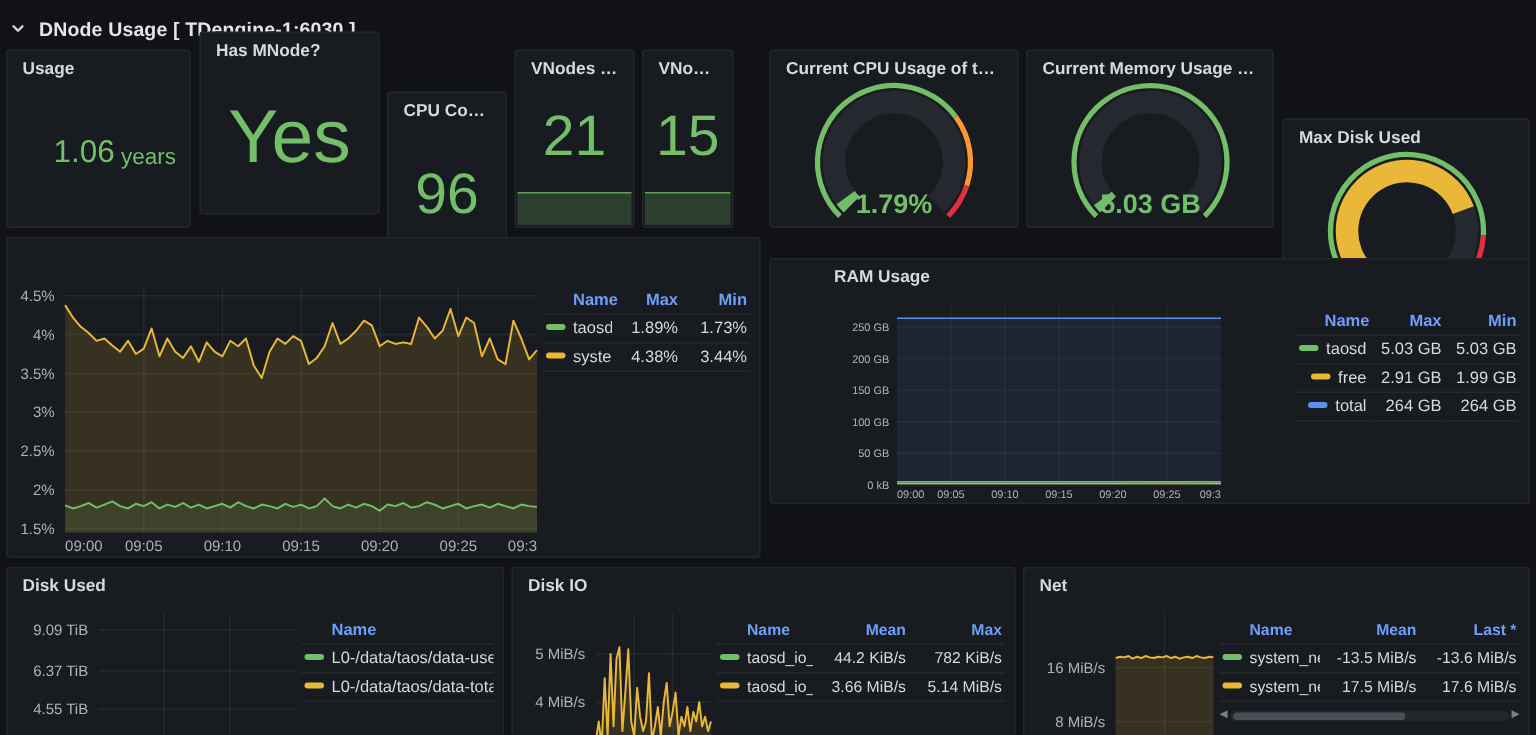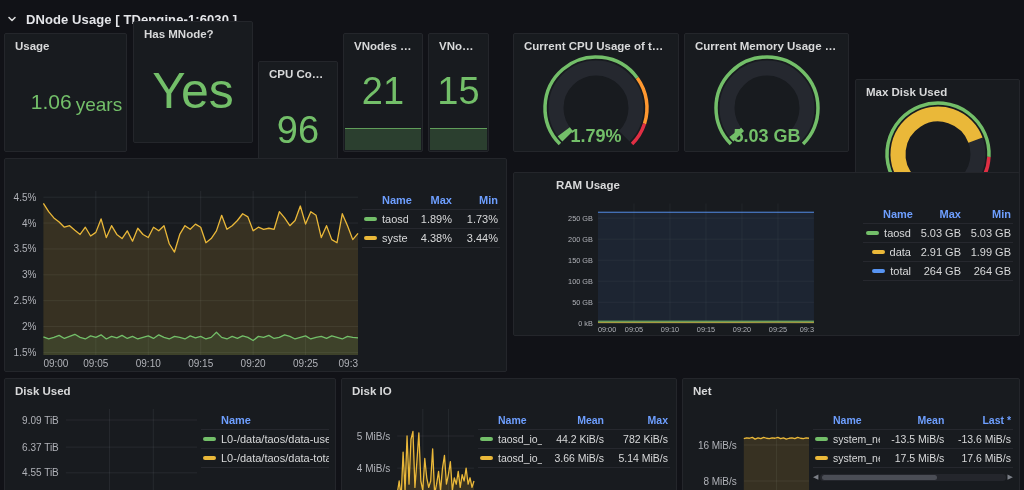--- a/index.html
+++ b/index.html
@@ -45,21 +45,21 @@
   #p-net       { left:682px; top:378px; width:338px; height:160px; }
 
   .stat-body {
     position:absolute; left:0; right:0; top:18px; bottom:0;
     display:flex; align-items:center; justify-content:center;
   }
   .stat-val { color:#73BF69; font-weight:500; line-height:1; }
   .stat-val.huge { font-size:50px; }
   .stat-val.big  { font-size:38px; }
   .stat-val.med  { font-size:21px;margin-left:22px; }
-  .stat-suffix { color:#73BF69; font-size:19px; margin-left:4px; align-self:center; padding-top:6px; }
+  .stat-suffix { color:#73BF69; font-size:15px; margin-left:4px; align-self:center; padding-top:6px; }
   .sparkbar {
     position:absolute; left:1px; right:1px; bottom:1px; height:22px;
     background:rgba(115,191,105,0.22);
     border-top:1px solid rgba(115,191,105,0.75);
   }
   .stat-body.raised { bottom:22px; }
 
   .gauge-wrap {
     position:absolute; left:0; right:0; top:20px; bottom:2px;
     display:flex; align-items:center; justify-content:center;
@@ -289,21 +289,21 @@
               <th>Min</th>
             </tr>
           </thead>
           <tbody>
             <tr>
               <td class="lname"><span class="swatch" style="background: rgb(115, 191, 105);"></span><span>taosd</span></td>
               <td>5.03 GB</td>
               <td>5.03 GB</td>
             </tr>
             <tr>
-              <td class="lname"><span class="swatch" style="background: rgb(234, 184, 57);"></span><span>data</span></td>
+              <td class="lname"><span class="swatch" style="background: rgb(234, 184, 57);"></span><span>free</span></td>
               <td>2.91 GB</td>
               <td>1.99 GB</td>
             </tr>
             <tr>
               <td class="lname"><span class="swatch" style="background: rgb(87, 148, 242);"></span><span>total</span></td>
               <td>264 GB</td>
               <td>264 GB</td>
             </tr>
           </tbody>
         </table>

